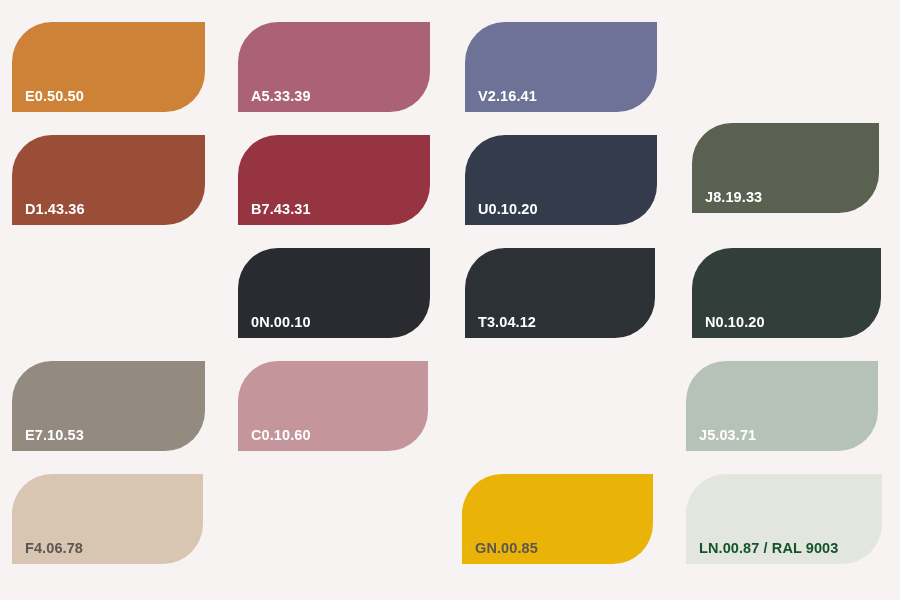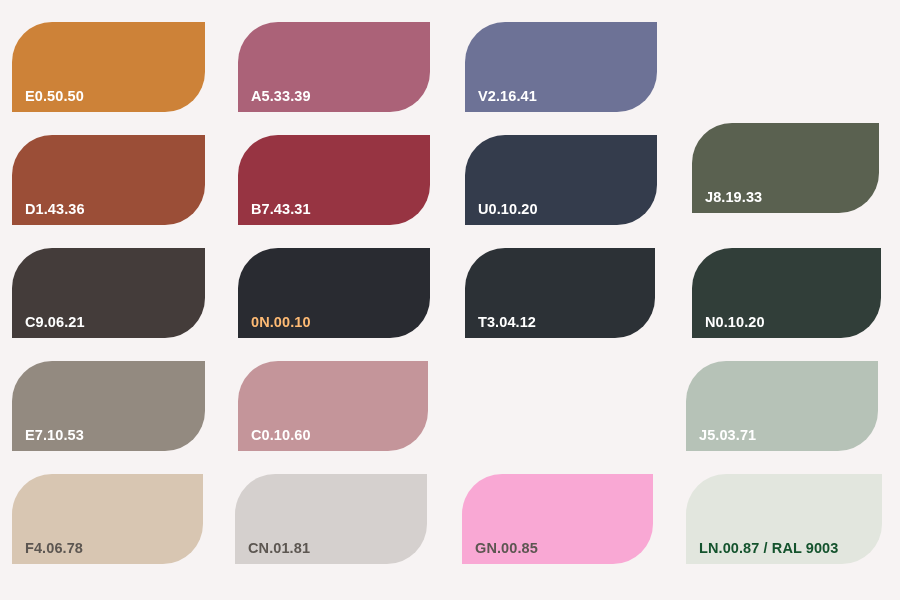--- a/index.html
+++ b/index.html
@@ -66,46 +66,40 @@
     </div>
     <div class="swatch" style="left: 238px; top: 135px; width: 192px; height: 90px; background: rgb(151, 52, 66);">
       <span class="swatch-label" style="color: rgb(255, 255, 255);">B7.43.31</span>
     </div>
     <div class="swatch" style="left: 465px; top: 135px; width: 192px; height: 90px; background: rgb(52, 60, 76);">
       <span class="swatch-label" style="color: rgb(255, 255, 255);">U0.10.20</span>
     </div>
     <div class="swatch" style="left: 692px; top: 123px; width: 187px; height: 90px; background: rgb(90, 97, 80);">
       <span class="swatch-label" style="color: rgb(255, 255, 255);">J8.19.33</span>
     </div>
-    <div class="swatch" style="left: 12px; top: 248px; width: 193px; height: 90px; background: rgb(68, 60, 58);">
-      <span class="swatch-label" style="color: rgb(255, 255, 255);">C9.06.21</span>
-    </div>
     <div class="swatch" style="left: 238px; top: 248px; width: 192px; height: 90px; background: rgb(41, 43, 49);">
-      <span class="swatch-label" style="color: #fdba74; text-align: right;">0N.00.10</span>
+      <span class="swatch-label" style="color: #ffffff; text-align: right;">0N.00.10</span>
     </div>
     <div class="swatch" style="left: 465px; top: 248px; width: 190px; height: 90px; background: rgb(44, 49, 54);">
       <span class="swatch-label" style="color: rgb(255, 255, 255);">T3.04.12</span>
     </div>
     <div class="swatch" style="left: 692px; top: 248px; width: 189px; height: 90px; background: rgb(49, 62, 57);">
       <span class="swatch-label" style="color: rgb(255, 255, 255);">N0.10.20</span>
     </div>
     <div class="swatch" style="left: 12px; top: 361px; width: 193px; height: 90px; background: rgb(147, 138, 128);">
       <span class="swatch-label" style="color: rgb(255, 255, 255);">E7.10.53</span>
     </div>
     <div class="swatch" style="left: 238px; top: 361px; width: 190px; height: 90px; background: rgb(196, 149, 154);">
       <span class="swatch-label" style="color: rgb(255, 255, 255);">C0.10.60</span>
     </div>
     <div class="swatch" style="left: 686px; top: 361px; width: 192px; height: 90px; background: rgb(182, 194, 183);">
       <span class="swatch-label" style="color: rgb(255, 255, 255);">J5.03.71</span>
     </div>
     <div class="swatch" style="left: 12px; top: 474px; width: 191px; height: 90px; background: rgb(216, 198, 178);">
       <span class="swatch-label" style="color: rgb(92, 86, 81);">F4.06.78</span>
     </div>
-    <div class="swatch" style="left: 235px; top: 474px; width: 192px; height: 90px; background: rgb(213, 208, 206);">
-      <span class="swatch-label" style="color: rgb(92, 86, 81);">CN.01.81</span>
-    </div>
-    <div class="swatch" style="left: 462px; top: 474px; width: 191px; height: 90px; background: #f9a8d4;">
+    <div class="swatch" style="left: 462px; top: 474px; width: 191px; height: 90px; background: #eab308;">
       <span class="swatch-label" style="color: rgb(92, 86, 81);">GN.00.85</span>
     </div>
     <div class="swatch" style="left: 686px; top: 474px; width: 196px; height: 90px; background: rgb(226, 230, 222);">
       <span class="swatch-label" style="color: #14532d;">LN.00.87 / RAL 9003</span>
     </div>
   </div>
 
 </body></html>

